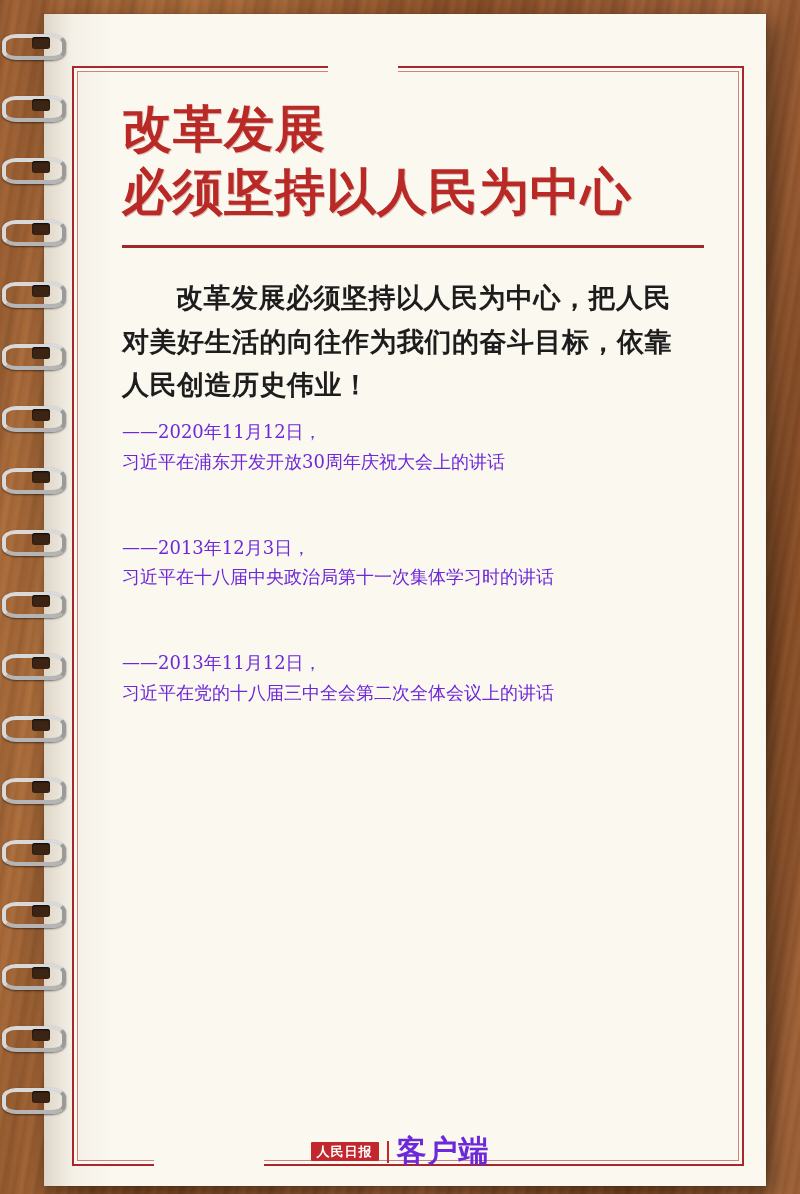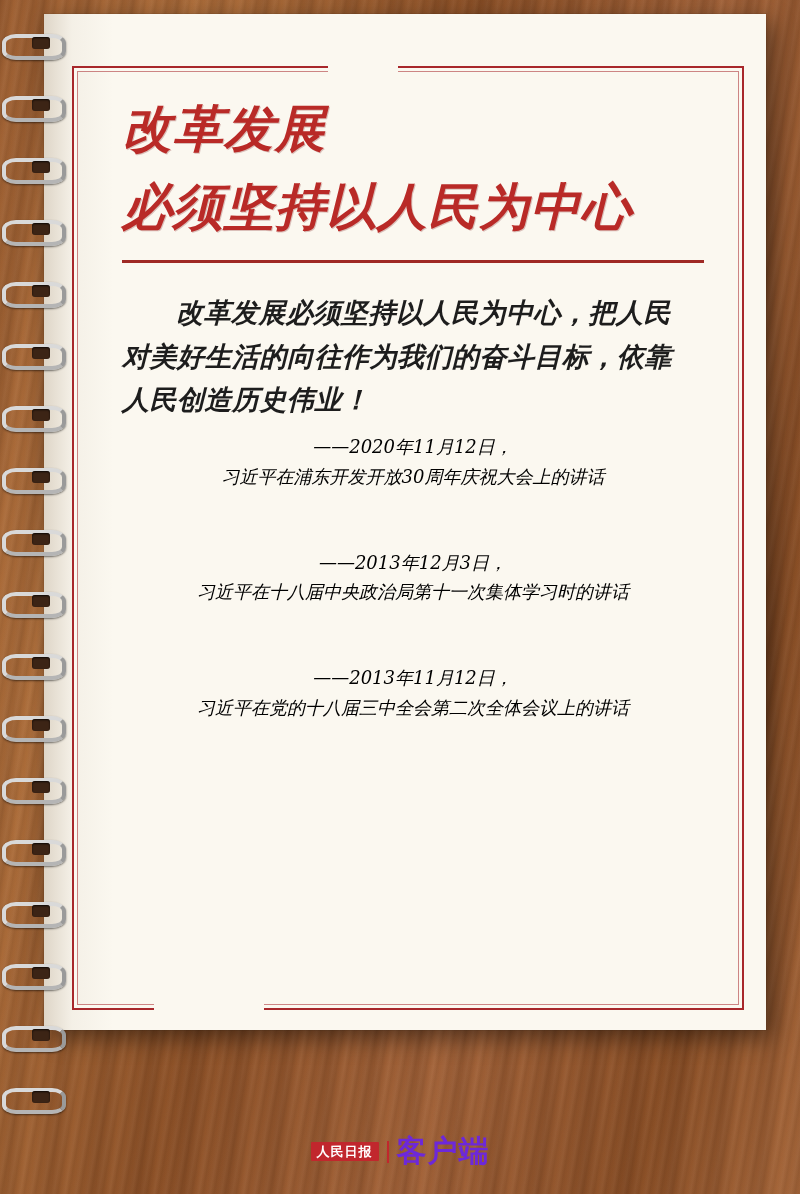--- a/index.html
+++ b/index.html
@@ -43,25 +43,24 @@
       );
     opacity: .75;
   }
 
   
   .page {
     position: absolute;
     left: 44px;
     top: 14px;
     width: 722px;
-    height: 1016px;
+    height: 1172px;
     background: #fbf8f0;
     box-shadow: 6px 8px 22px rgba(0,0,0,.45), 0 0 0 1px rgba(0,0,0,.06);
     overflow: hidden;
-    font-style: italic;
   }
   .page::before {
     
     content: "";
     position: absolute;
     inset: 0;
     background: linear-gradient(90deg, rgba(120,90,55,.22) 0px, rgba(120,90,55,.05) 28px, rgba(255,255,255,0) 70px);
     pointer-events: none;
   }
 
@@ -130,21 +129,21 @@
   .title {
     color: #b92a27;
     font-family: "DejaVu Sans", "Liberation Sans", sans-serif;
     font-weight: bold;
     font-size: 50px;
     line-height: 1.25;
     letter-spacing: 1px;
     margin: 0 0 8px 0;
     text-shadow: 1px 1px 0 rgba(120,20,18,.25);
   }
-  .title .l2 { display: block; margin-top: 15px; }
+  .title .l2 { display: block; }
 
   .title-rule {
     height: 3px;
     background: #9f2a25;
     margin: 22px 0 28px 0;
     width: 100%;
   }
 
   .quote-block { margin-bottom: 56px; }
 
@@ -153,22 +152,22 @@
     font-size: 27px;
     line-height: 1.62;
     text-indent: 2em;
     margin: 0 10px 10px 0;
     letter-spacing: .5px;
     font-family: "DejaVu Serif", "Liberation Serif", serif;
     font-weight: 600;
   }
 
   .attrib {
-    text-align: center;
-    color: #000000;
+    text-align: left;
+    color: #6d28d9;
     font-size: 18px;
     line-height: 1.65;
     font-family: "DejaVu Serif", "Liberation Serif", serif;
   }
   .attrib .date { display: block; }
   .attrib .src { display: block; }
 
   
   .footer {
     position: absolute;

